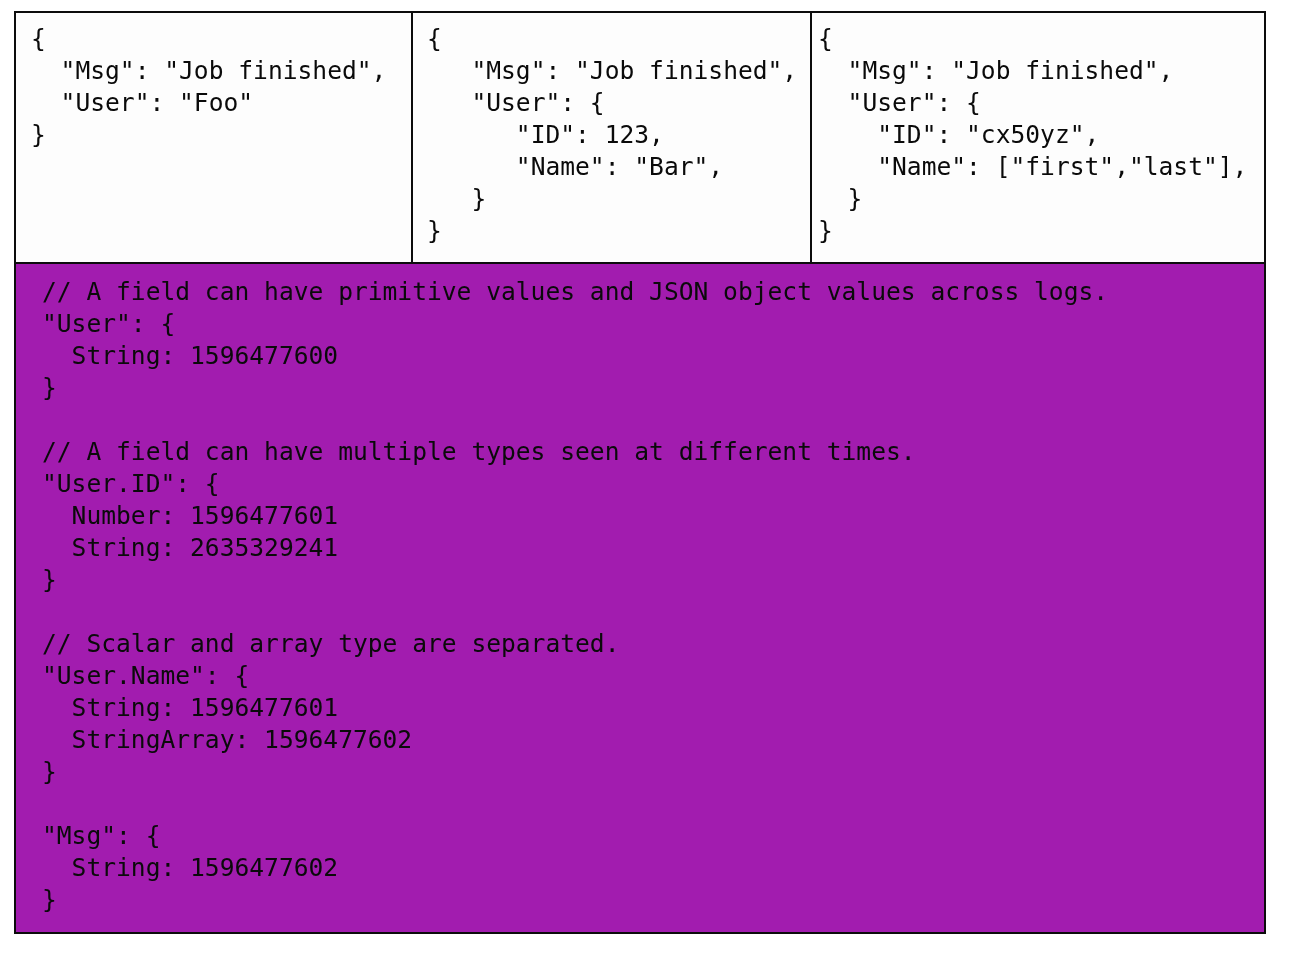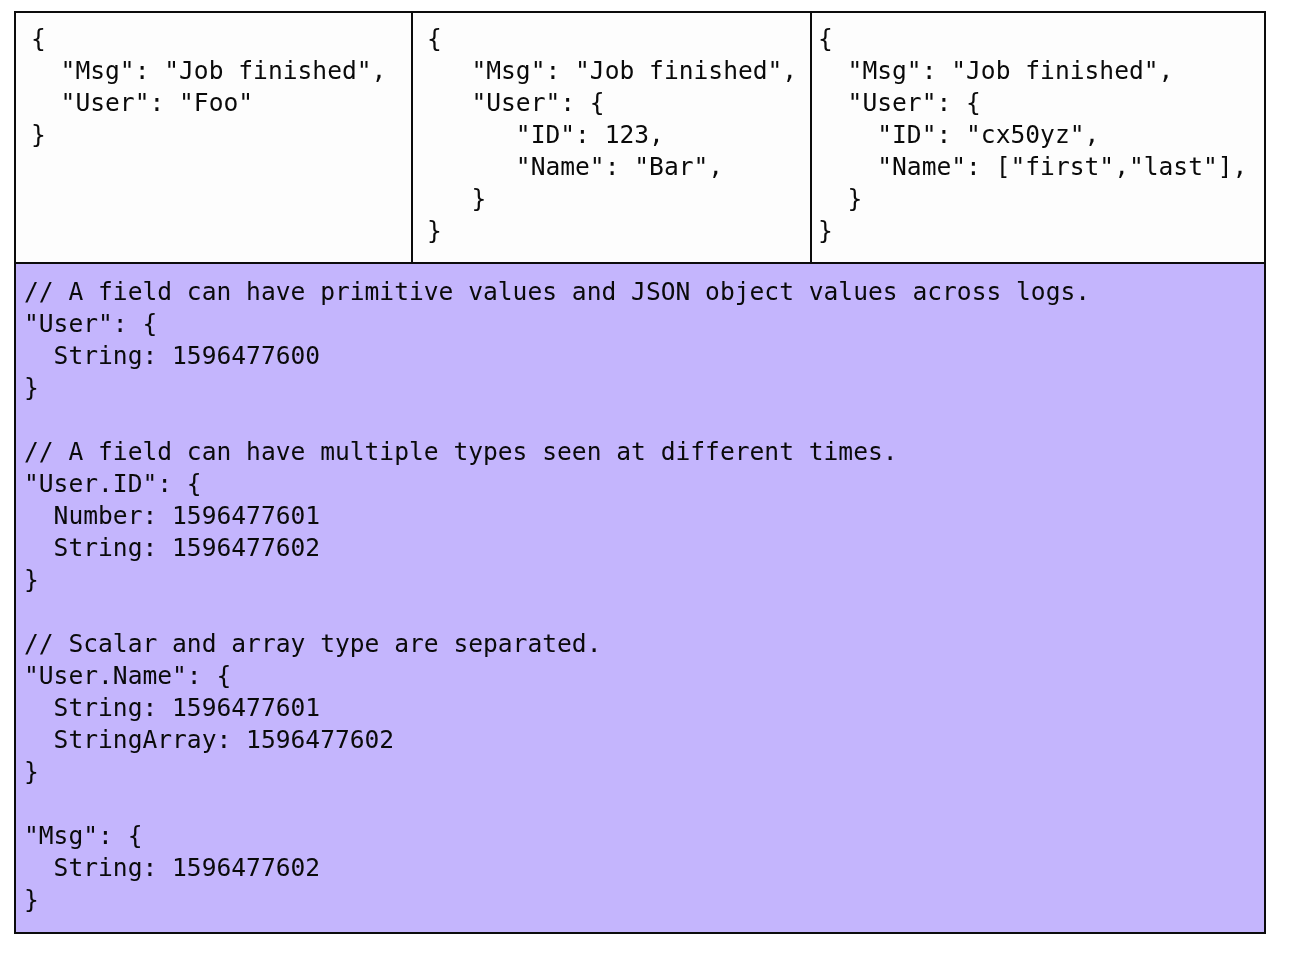--- a/index.html
+++ b/index.html
@@ -65,22 +65,22 @@
   }
 
   #sample-panel-1 .code-block { padding-left: 15px; }
   #sample-panel-2 .code-block { padding-left: 14px; }
   #sample-panel-3 .code-block { padding-left: 6px; }
 
   
   #schema-section {
     flex: 1 1 auto;
     box-sizing: border-box;
-    padding: 12px 0 0 8px;
-    background: #c4b5fd;
+    padding: 12px 0 0 26px;
+    background: #a21caf;
     overflow: hidden;
   }
   #schema-section .code-block {
     padding-left: 0;
   }
 
   .blank-line { display: block; height: 32px; }
 </style>
 </head>
 <body>
@@ -122,21 +122,21 @@
 
     <pre class="code-block">// A field can have primitive values and JSON object values across logs.
 "User": {
   String: 1596477600
 }</pre>
     <span class="blank-line"></span>
 
     <pre class="code-block">// A field can have multiple types seen at different times.
 "User.ID": {
   Number: 1596477601
-  String: 1596477602
+  String: 2635329241
 }</pre>
     <span class="blank-line"></span>
 
     <pre class="code-block">// Scalar and array type are separated.
 "User.Name": {
   String: 1596477601
   StringArray: 1596477602
 }</pre>
     <span class="blank-line"></span>
 

